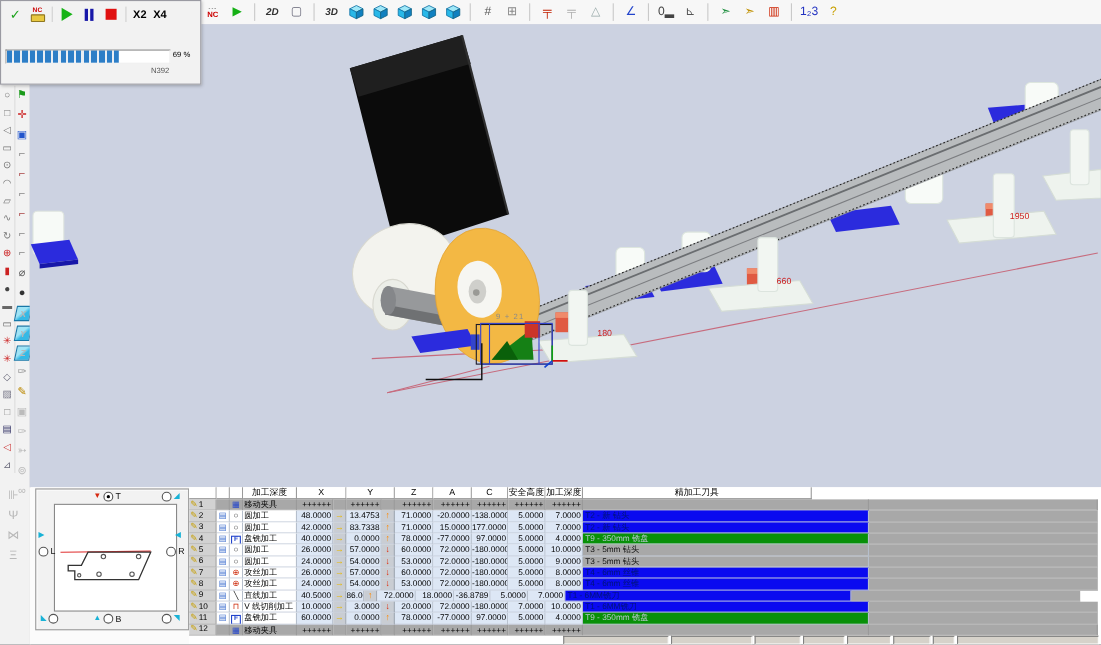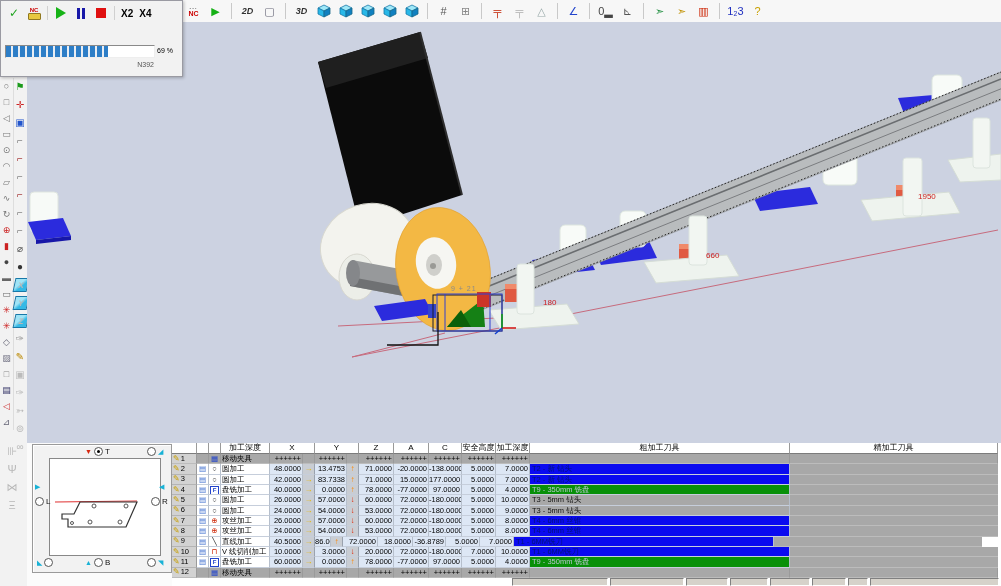--- a/index.html
+++ b/index.html
@@ -391,21 +391,20 @@
         <div class="hcell" style="width:12px"></div>
         <div class="hcell" style="width:12px"></div>
         <div class="hcell" style="width:49px">加工深度</div>
         <div class="hcell" style="width:45px">X</div>
         <div class="hcell" style="width:44px">Y</div>
         <div class="hcell" style="width:35px">Z</div>
         <div class="hcell" style="width:35px">A</div>
         <div class="hcell" style="width:33px">C</div>
         <div class="hcell" style="width:34px">安全高度</div>
         <div class="hcell" style="width:34px">加工深度</div>
-        <div class="hcell" style="width:260px">粗加工刀具</div>
         <div class="hcell" style="width:208px">精加工刀具</div>
       </div>
     <div id="tbody">
         <div class="trow sel">
   <div class="cell c0"><span class="pen">✎</span>1</div>
   <div class="cell ci"></div>
   <div class="cell ci"><span class="" style="color:#2244cc">▦</span></div>
   <div class="cell ctype">移动夹具</div>
   <div class="cell cnum">++++++</div>
   <div class="cell carr" style="color:"></div>

